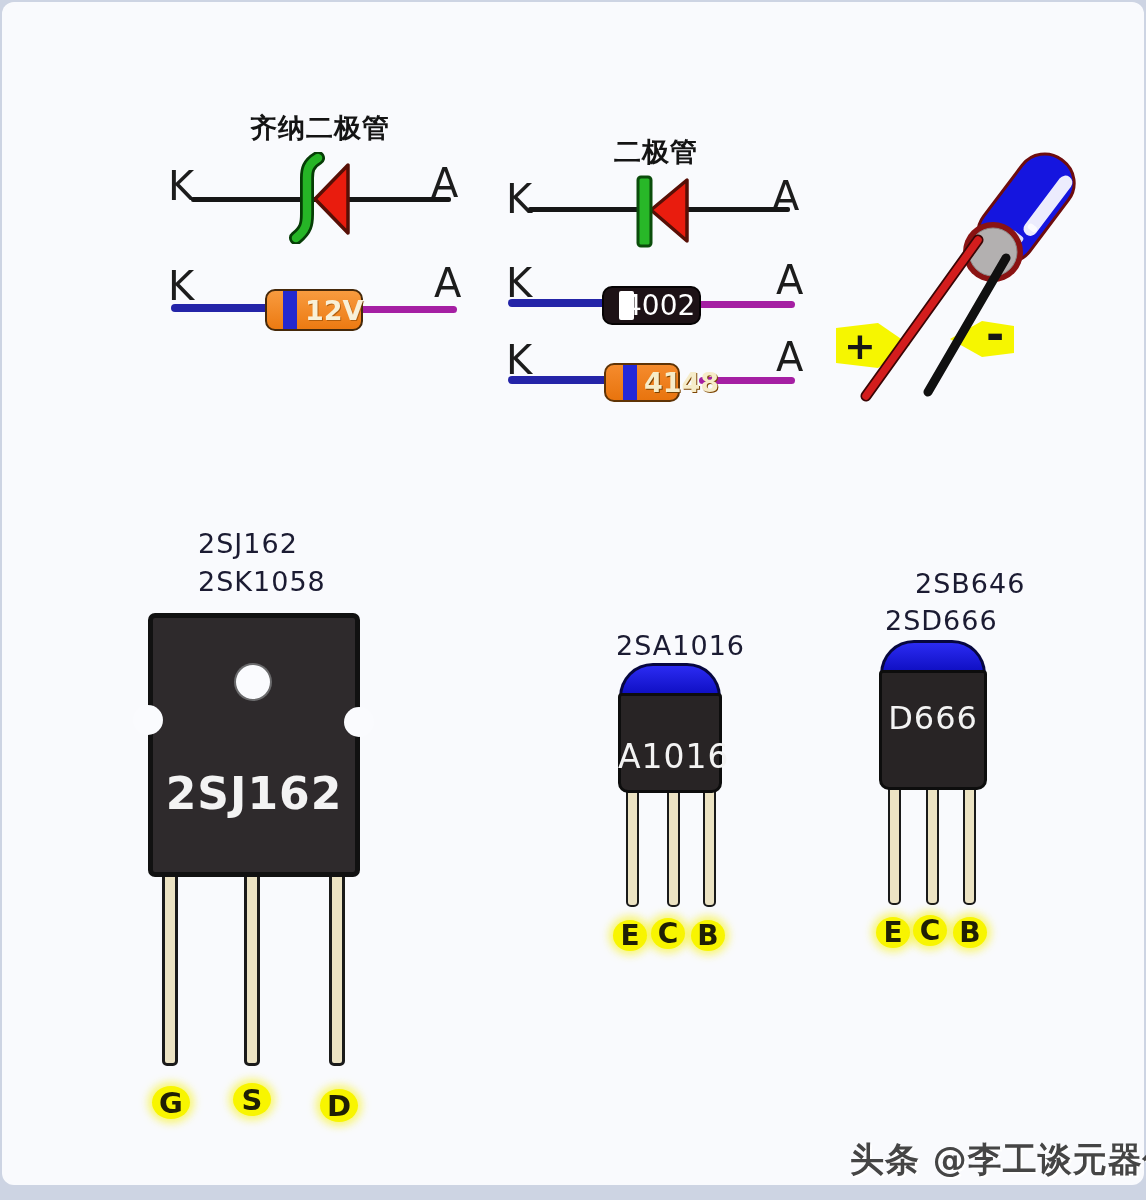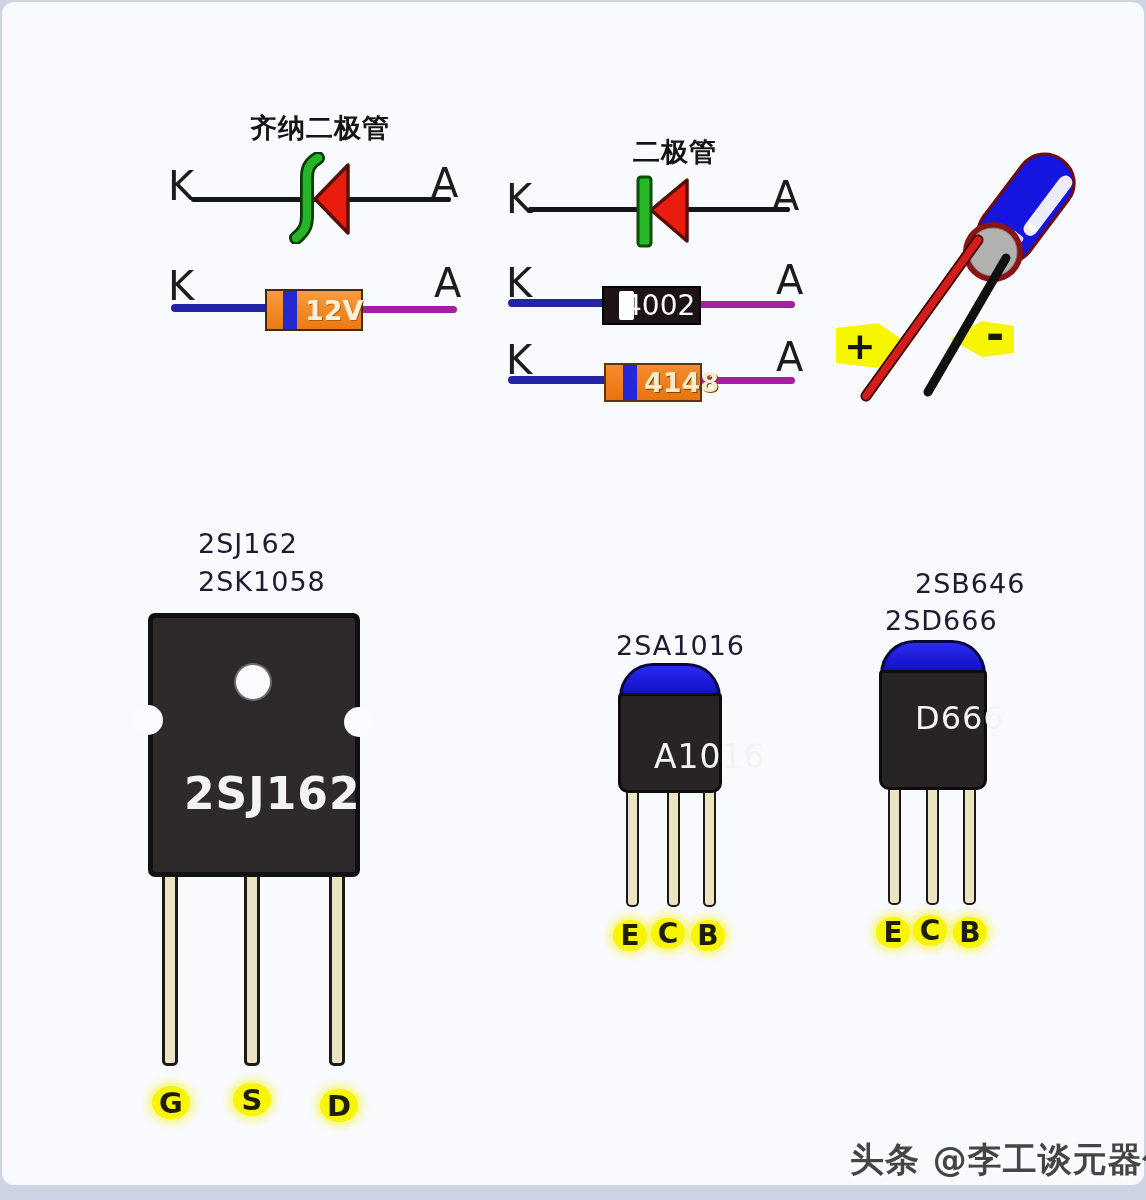--- a/index.html
+++ b/index.html
@@ -19,21 +19,21 @@
     position:absolute;font-size:27px;font-weight:700;color:#141414;
     white-space:nowrap;letter-spacing:1px;
   }
   .ka{
     position:absolute;font-size:40px;font-weight:400;color:#1c1c1c;line-height:1;
   }
   .wire{position:absolute;height:5px;background:#161616;border-radius:2px;}
   .lead-n{position:absolute;height:8px;background:#2424a8;border-radius:4px;}
   .lead-m{position:absolute;height:7px;background:#a51fa3;border-radius:4px;}
   .dip{
-    position:absolute;box-sizing:border-box;border-radius:0;
+    position:absolute;box-sizing:border-box;border-radius:10px;
     display:flex;align-items:center;
   }
   .dip .band{position:absolute;top:0;bottom:0;}
   .dip .marking{position:relative;line-height:1;}
   .dip-zener{background:linear-gradient(180deg,#f89b3f,#ec7a12);border:2px solid #46290a;}
   .dip-zener .band{left:16px;width:14px;background:#2328d0;}
   .dip-zener .marking{margin-left:38px;font-size:27px;font-weight:700;color:#f8f0d8;text-shadow:1px 1px 0 rgba(130,65,0,.55);}
   .dip-4002{background:#1d1216;border:2px solid #060304;}
   .dip-4002 .band{left:15px;width:15px;top:3px;bottom:3px;background:#ffffff;border-radius:2px;}
   .dip-4002 .marking{margin-left:20px;font-size:28px;font-weight:500;color:#ffffff;}
@@ -42,21 +42,21 @@
   .dip-4148 .marking{margin-left:38px;font-size:27px;font-weight:700;color:#f6ecc9;text-shadow:1px 1px 0 #7c4403;}
   .part-title{
     position:absolute;font-size:27px;font-weight:500;color:#1b1b32;
     white-space:nowrap;letter-spacing:1px;
   }
   .package-big{
     position:absolute;box-sizing:border-box;
     background:#2e2a2c;border:5px solid #111111;border-radius:7px;
   }
   .hole{position:absolute;background:#fafbfe;border-radius:50%;box-sizing:border-box;}
-  .pkg-marking{position:absolute;color:#f3f3f3;line-height:1;letter-spacing:1px;padding-left:36px;}
+  .pkg-marking{position:absolute;text-align:center;color:#f3f3f3;line-height:1;letter-spacing:1px;}
   .tlead{
     position:absolute;box-sizing:border-box;
     background:#ece3c3;border:3px solid #1a1a1a;border-radius:2px 2px 5px 5px;
   }
   .tlead-sm{border-width:2px;}
   .cap{
     position:absolute;box-sizing:border-box;
     background:linear-gradient(180deg,#2b2bf2,#0c0cbe);
     border:3px solid #07073f;border-bottom:none;
     border-radius:56px 56px 0 0;
@@ -97,21 +97,21 @@
 
   <div class="ka" style="left:168px;top:266px">K</div>
   <div class="ka" style="left:434px;top:263px">A</div>
   <div class="lead-n" style="left:171px;top:304px;width:100px"></div>
   <div class="lead-m" style="left:360px;top:306px;width:97px"></div>
   <div class="dip dip-zener" style="left:265px;top:289px;width:98px;height:42px">
     <span class="band"></span>
     <span class="marking">12V</span>
   </div>
 
-  <div class="cn-title" style="left:633px;top:134px">二极管</div>
+  <div class="cn-title" style="left:614px;top:134px">二极管</div>
 
   <div class="ka" style="left:506px;top:179px">K</div>
   <div class="ka" style="left:772px;top:176px">A</div>
   <div class="wire" style="left:528px;top:207px;width:262px"></div>
   <svg class="abs" style="left:630px;top:172px" width="72" height="80" viewBox="0 0 72 80">
     <path d="M21 38 L57 8 L57 69 Z" fill="#e91c0e" stroke="#570f06" stroke-width="3.5" stroke-linejoin="round"></path>
     <rect x="8" y="5" width="13" height="69" rx="3" fill="#28b828" stroke="#0b4d0b" stroke-width="3"></rect>
   </svg>
 
   <div class="ka" style="left:506px;top:263px">K</div>
@@ -120,21 +120,21 @@
   <div class="lead-m" style="left:698px;top:301px;width:97px"></div>
   <div class="dip dip-4002" style="left:602px;top:286px;width:99px;height:39px">
     <span class="band"></span>
     <span class="marking">4002</span>
   </div>
 
   <div class="ka" style="left:506px;top:340px">K</div>
   <div class="ka" style="left:776px;top:337px">A</div>
   <div class="lead-n" style="left:508px;top:376px;width:104px"></div>
   <div class="lead-m" style="left:699px;top:377px;width:96px"></div>
-  <div class="dip dip-4148" style="left:604px;top:363px;width:98px;height:39px">
+  <div class="dip dip-4148" style="left:604px;top:363px;width:76px;height:39px">
     <span class="band"></span>
     <span class="marking">4148</span>
   </div>
 
   <svg class="abs" style="left:820px;top:140px" width="312" height="312" viewBox="0 0 312 312">
     <polygon points="16,188 58,183 90,205 58,228 16,223" fill="#f6f600"></polygon>
     <polygon points="130,199 162,181 194,186 194,213 162,217" fill="#f6f600"></polygon>
     <text x="24" y="219" font-size="38" font-weight="bold" fill="#161616">+</text>
     <text x="166" y="210" font-size="44" font-weight="bold" fill="#161616">-</text>
     <g transform="translate(173,112) rotate(37)">

